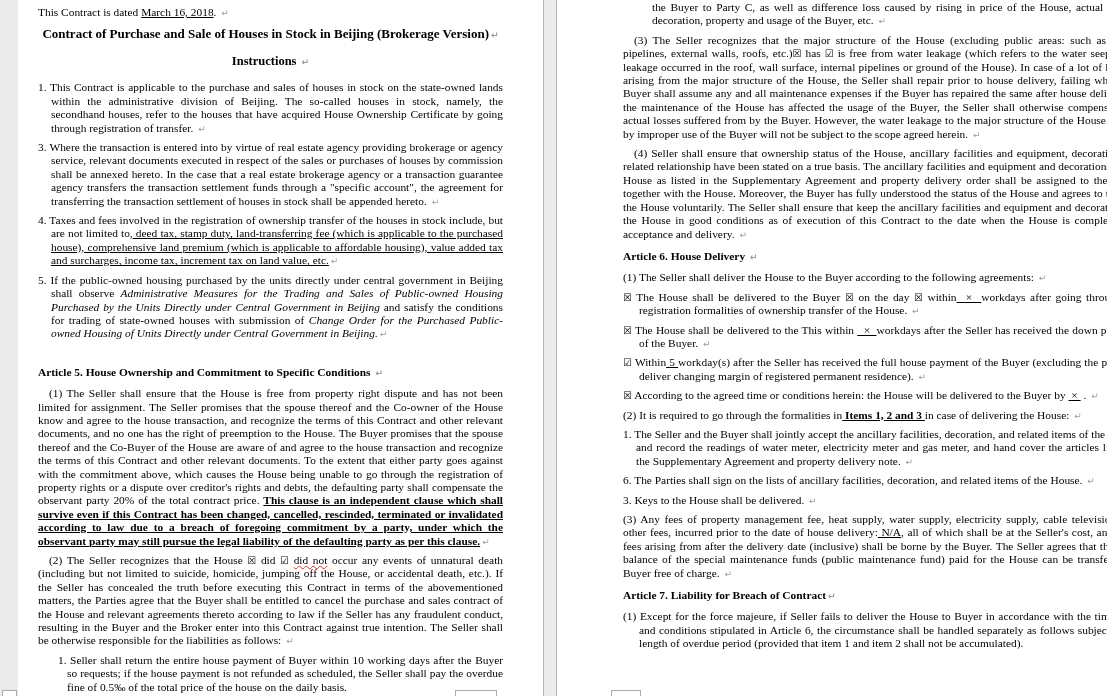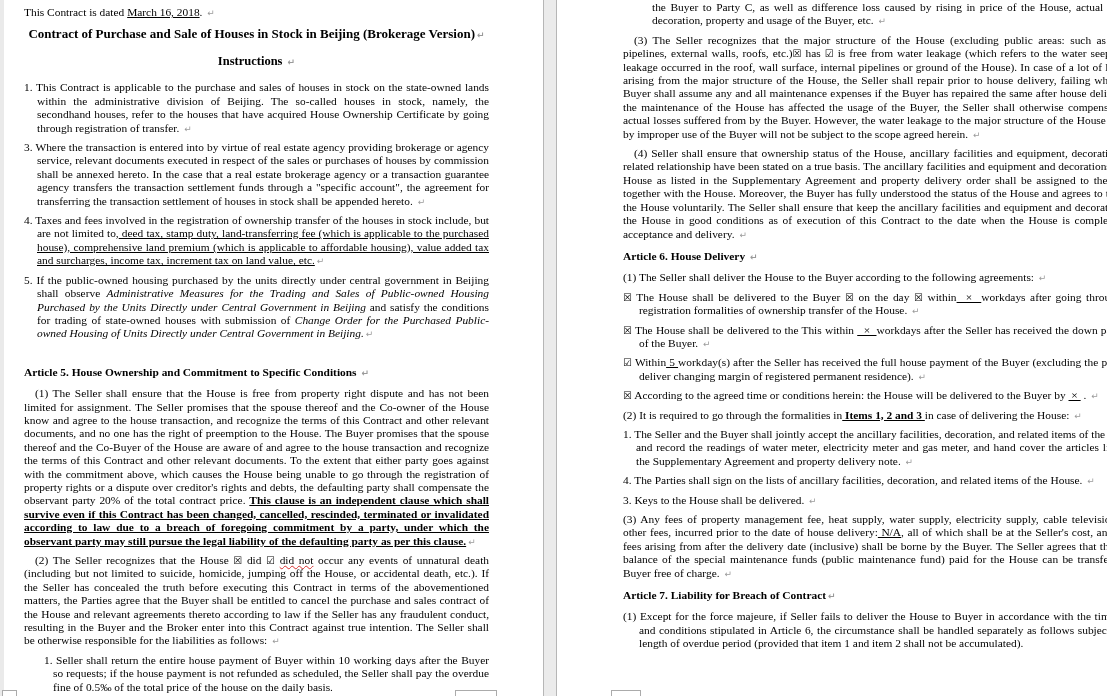--- a/index.html
+++ b/index.html
@@ -1,19 +1,19 @@
 <!DOCTYPE html>
 <html><head>
 <meta charset="utf-8">
 <style>
   html,body{margin:0;padding:0;background:#8a8a8a;}
   .doc{position:relative;width:1107px;height:696px;overflow:hidden;background:#eaeaea;
        font-family:"Liberation Serif","DejaVu Serif",serif;font-size:11.4px;line-height:13.4px;color:#000;}
   .page{position:absolute;top:0;height:696px;background:#fff;box-sizing:border-box;overflow:hidden;}
-  .page-left{left:4px;width:543px;padding:6px 58px 0 20px;}
+  .page-left{left:18px;width:543px;padding:6px 58px 0 20px;}
   .page-gap{position:absolute;left:543px;top:0;width:14px;height:696px;background:#ebebeb;
             border-left:1px solid #b6b6b6;border-right:1px solid #b6b6b6;box-sizing:border-box;}
   .page-right{left:557px;width:600px;padding:1px 17px 0 66px;}
   .blk{margin:0 0 5px 0;text-align:justify;}
   .dated{text-align:left;}
   .title{text-align:center;font-weight:bold;font-size:13px;line-height:17px;white-space:nowrap;margin:5px 0 7px;}
   .subtitle{text-align:center;font-weight:bold;font-size:12.5px;line-height:20px;margin:0 0 9px;}
   .article{font-weight:bold;text-align:left;margin:8px 0 7px;}
   .gapbefore{margin-top:24px;}
   .pfirst{text-indent:11px;}
@@ -58,21 +58,21 @@
         <div class="blk pfirst"><span>(3) The Seller recognizes that the major structure of the House (excluding public areas: such as public pipelines, external walls, roofs, etc.)</span><span class="cb">☒</span><span> has </span><span class="cb">☑</span><span> is free from water leakage (which refers to the water seepage or leakage occurred in the roof, wall surface, internal pipelines or ground of the House). In case of a lot of leakage arising from the major structure of the House, the Seller shall repair prior to house delivery, failing which the Buyer shall assume any and all maintenance expenses if the Buyer has repaired the same after house delivery. If the maintenance of the House has affected the usage of the Buyer, the Seller shall otherwise compensate the actual losses suffered from by the Buyer. However, the water leakage to the major structure of the House caused by improper use of the Buyer will not be subject to the scope agreed herein. </span><span class="pm">↵</span></div>
         <div class="blk pfirst"><span>(4) Seller shall ensure that ownership status of the House, ancillary facilities and equipment, decoration and related relationship have been stated on a true basis. The ancillary facilities and equipment and decorations of the House as listed in the Supplementary Agreement and property delivery order shall be assigned to the Buyer together with the House. Moreover, the Buyer has fully understood the status of the House and agrees to the buy the House voluntarily. The Seller shall ensure that keep the ancillary facilities and equipment and decorations of the House in good conditions as of execution of this Contract to the date when the House is completed for acceptance and delivery. </span><span class="pm">↵</span></div>
         <div class="blk article"><span>Article 6. House Delivery </span><span class="pm">↵</span></div>
         <div class="blk p"><span>(1) The Seller shall deliver the House to the Buyer according to the following agreements: </span><span class="pm">↵</span></div>
         <div class="blk cbli"><span class="cb">☒</span><span> The House shall be delivered to the Buyer </span><span class="cb">☒</span><span> on the day </span><span class="cb">☒</span><span> within</span><span class="u">&nbsp;&nbsp;×&nbsp;&nbsp;</span><span>workdays after going through the registration formalities of ownership transfer of the House. </span><span class="pm">↵</span></div>
         <div class="blk cbli"><span class="cb">☒</span><span> The House shall be delivered to the This within </span><span class="u">&nbsp;&nbsp;×&nbsp;&nbsp;</span><span>workdays after the Seller has received the down payment of the Buyer. </span><span class="pm">↵</span></div>
         <div class="blk cbli"><span class="cb">☑</span><span> Within</span><span class="u">&nbsp;5&nbsp;</span><span>workday(s) after the Seller has received the full house payment of the Buyer (excluding the property deliver changing margin of registered permanent residence). </span><span class="pm">↵</span></div>
         <div class="blk cbli"><span class="cb">☒</span><span> According to the agreed time or conditions herein: the House will be delivered to the Buyer by </span><span class="u">&nbsp;×&nbsp;</span><span> . </span><span class="pm">↵</span></div>
         <div class="blk p"><span>(2) It is required to go through the formalities in</span><span class="bu">&nbsp;Items 1, 2 and 3&nbsp;</span><span>in case of delivering the House: </span><span class="pm">↵</span></div>
         <div class="blk lip2"><span>1. The Seller and the Buyer shall jointly accept the ancillary facilities, decoration, and related items of the House, and record the readings of water meter, electricity meter and gas meter, and hand cover the articles listed in the Supplementary Agreement and property delivery note. </span><span class="pm">↵</span></div>
-        <div class="blk lip2"><span>4. The Parties shall sign on the lists of ancillary facilities, decoration, and related items of the House. </span><span class="pm">↵</span></div>
+        <div class="blk lip2"><span>6. The Parties shall sign on the lists of ancillary facilities, decoration, and related items of the House. </span><span class="pm">↵</span></div>
         <div class="blk lip2"><span>3. Keys to the House shall be delivered. </span><span class="pm">↵</span></div>
         <div class="blk p"><span>(3) Any fees of property management fee, heat supply, water supply, electricity supply, cable television, and other fees, incurred prior to the date of house delivery:</span><span class="u">&nbsp;N/A</span><span>, all of which shall be at the Seller's cost, and other fees arising from after the delivery date (inclusive) shall be borne by the Buyer. The Seller agrees that the book balance of the special maintenance funds (public maintenance fund) paid for the House can be transferred to Buyer free of charge. </span><span class="pm">↵</span></div>
         <div class="blk article"><span>Article 7. Liability for Breach of Contract</span><span class="pm">↵</span></div>
         <div class="blk hang"><span>(1) Except for the force majeure, if Seller fails to deliver the House to Buyer in accordance with the time limit and conditions stipulated in Article 6, the circumstance shall be handled separately as follows subject to the length of overdue period (provided that item 1 and item 2 shall not be accumulated). </span></div>
       </div>
   </div>
   <div class="cutbox" style="left:2px;width:15px;"></div>
   <div class="cutbox" style="left:455px;width:42px;"></div>
   <div class="cutbox" style="left:611px;width:30px;"></div>
 </div>

